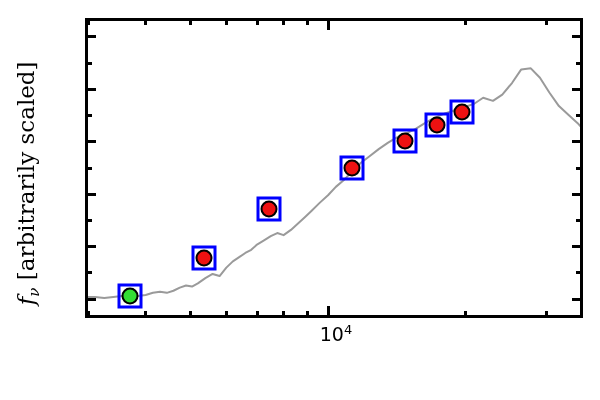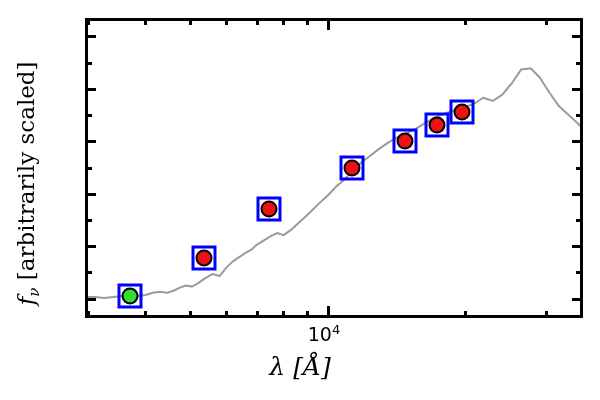--- a/index.html
+++ b/index.html
@@ -118,26 +118,22 @@
       <div class="tick xtick-minor-t" style="left: 282.093px; top: 18px;"></div>
       <div class="tick xtick-minor" style="left: 305.539px; top: 311px;"></div>
       <div class="tick xtick-minor-t" style="left: 305.539px; top: 18px;"></div>
       <div class="tick xtick-minor" style="left: 464.493px; top: 311px;"></div>
       <div class="tick xtick-minor-t" style="left: 464.493px; top: 18px;"></div>
       <div class="tick xtick-minor" style="left: 545.206px; top: 311px;"></div>
       <div class="tick xtick-minor-t" style="left: 545.206px; top: 18px;"></div>
     </div>
   <div id="ylabels-layer"></div>
 
-  <div id="xtick-label-1e4" style="left: 324px;">
+  <div id="xtick-label-1e4" style="left: 336px;">
     <span>10</span><span class="exp">4</span>
   </div>
 
   <div id="ylabel">
     <span class="sym">f</span><span class="sub">ν</span><span> [arbitrarily scaled]</span>
   </div>
 
-  <div id="xlabel">
-    <span class="sym">λ</span>
-    <span class="ang">[Å]</span>
-  </div>
 
 </div>
 
 </body></html>

